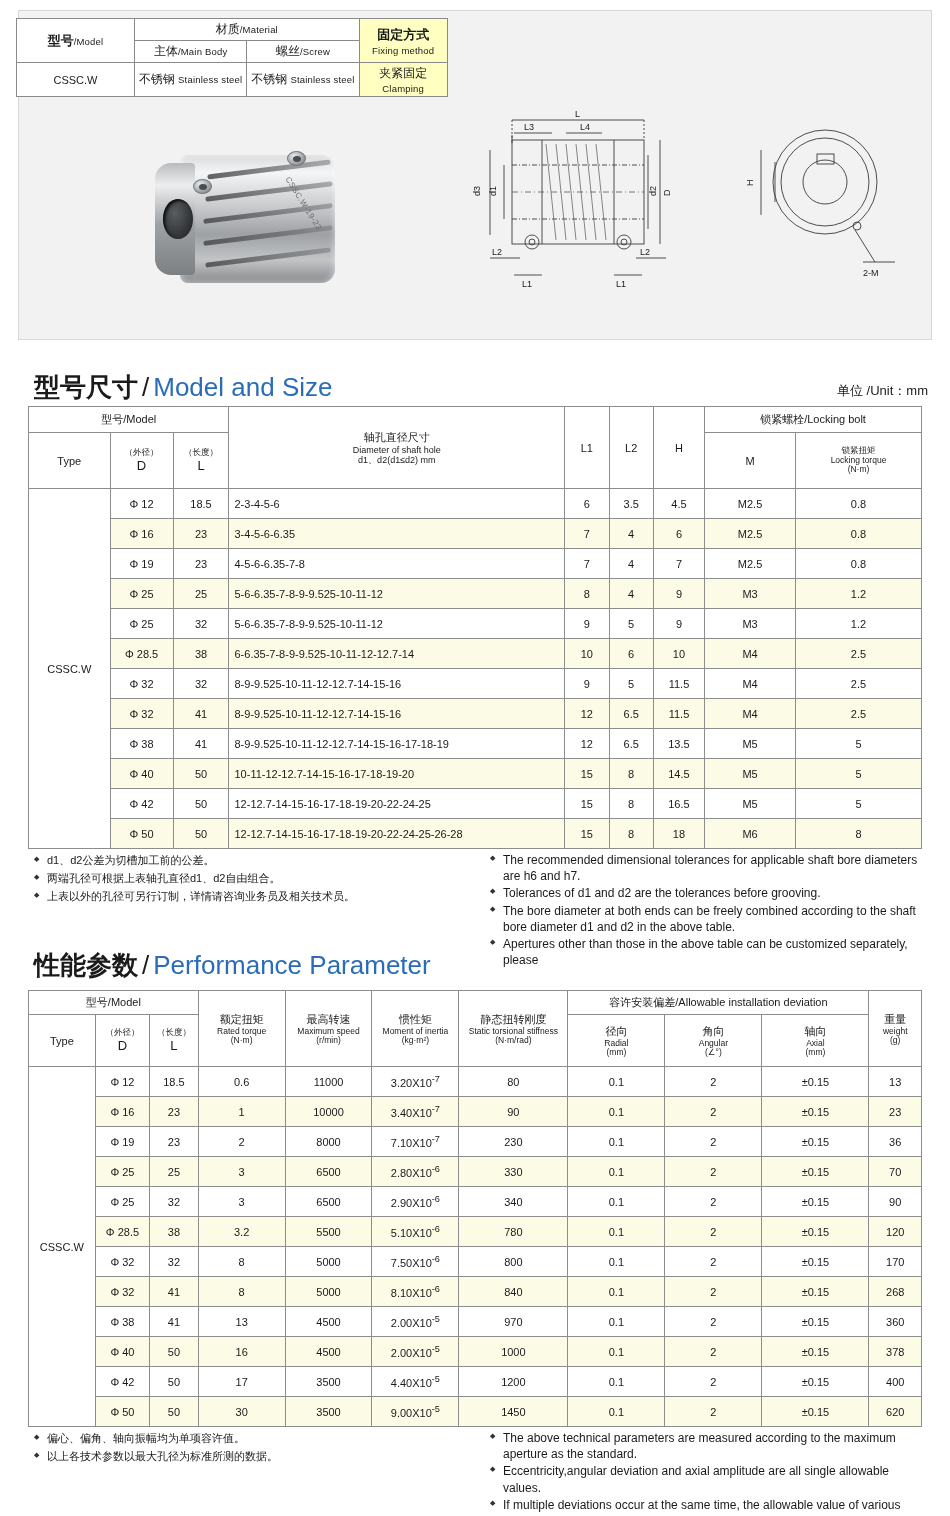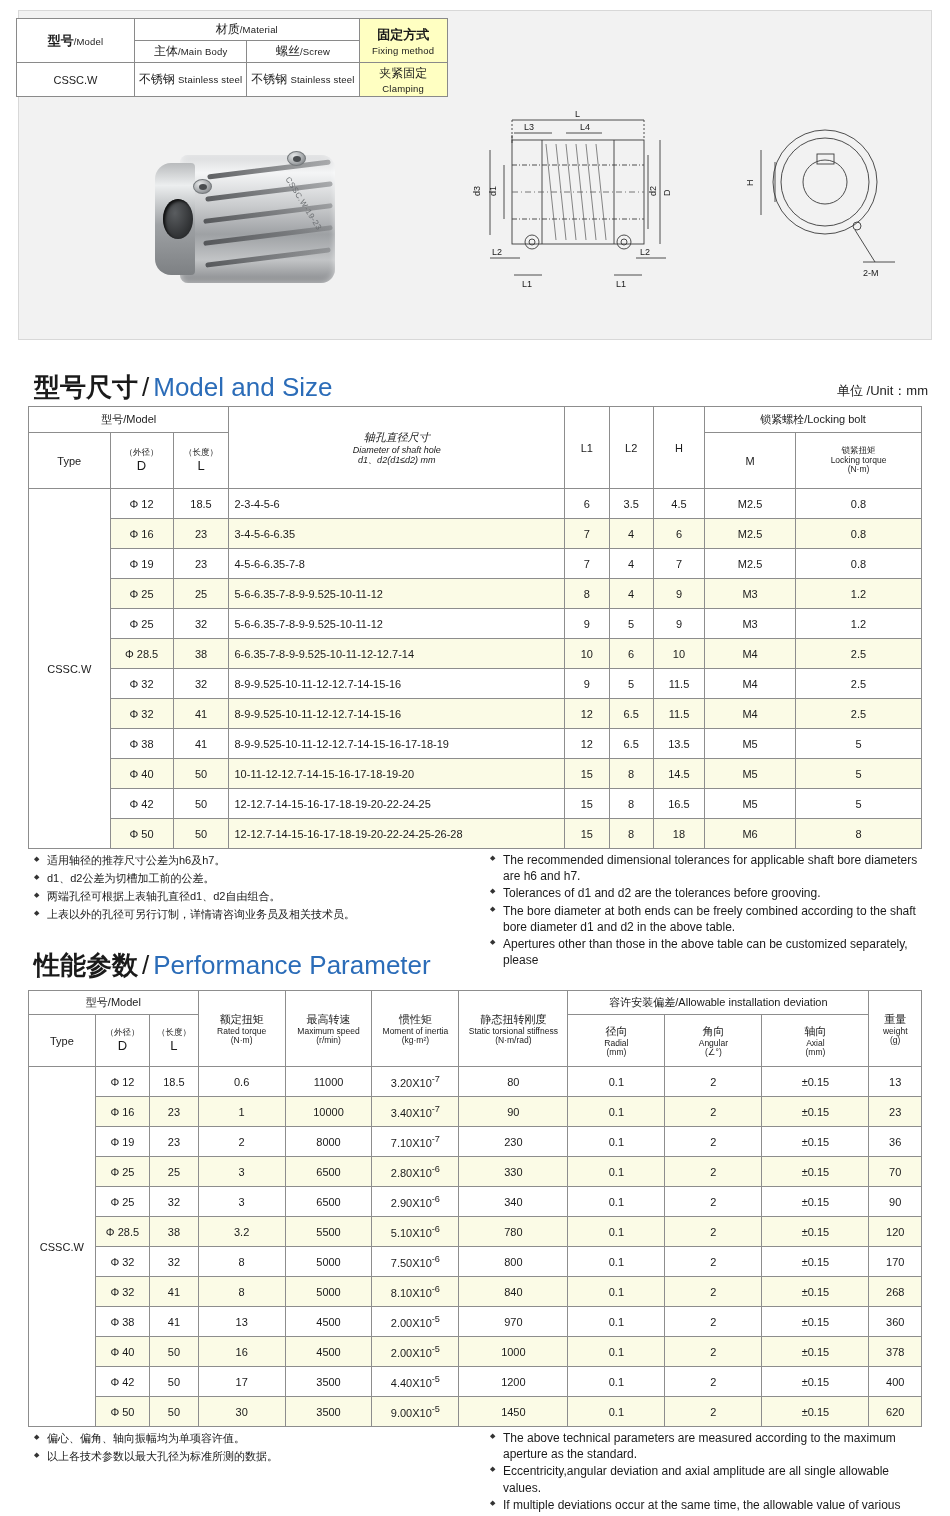--- a/index.html
+++ b/index.html
@@ -302,21 +302,21 @@
 
 <div class="sec-head" style="top:370px;">
   <span>型号尺寸</span><span class="slash">/</span><span class="en-title">Model and Size</span>
 </div>
 <div class="unit-note" style="top:382px;">单位 /Unit：mm</div>
 
 <table class="dtable" id="size-table" style="left:28px; top:406px; width:894px;">
     <tbody>
       <tr style="height:26px;">
         <td colspan="3"><span class="mid">型号/Model</span></td>
-        <td rowspan="2" style="width:288px;font-style:italic;"><span class="mid">轴孔直径尺寸</span><span class="tiny2">Diameter of shaft hole</span><span class="tiny2">d1、d2(d1≤d2) mm</span></td>
+        <td rowspan="2" style="width:288px;"><span class="mid">轴孔直径尺寸</span><span class="tiny2">Diameter of shaft hole</span><span class="tiny2">d1、d2(d1≤d2) mm</span></td>
         <td rowspan="2" style="width:38px;">L1</td>
         <td rowspan="2" style="width:38px;">L2</td>
         <td rowspan="2" style="width:44px;">H</td>
         <td colspan="2"><span class="mid">锁紧螺栓/Locking bolt</span></td>
       </tr>
       <tr style="height:56px;">
         <td style="width:70px;"><span class="mid">Type</span></td>
         <td style="width:54px;"><span class="tiny">（外径）</span><span class="big">D</span></td>
         <td style="width:48px;"><span class="tiny">（长度）</span><span class="big">L</span></td>
         <td style="width:78px;">M</td>
@@ -445,21 +445,20 @@
         <td>8</td>
         <td>18</td>
         <td>M6</td>
         <td>8</td>
       </tr>
     </tbody>
   </table>
 
 <div class="notes" style="left:34px; top:852px; width:430px;">
   <ul id="size-notes-cn">
-      <li>适用轴径的推荐尺寸公差为h6及h7。</li>
       <li>d1、d2公差为切槽加工前的公差。</li>
       <li>两端孔径可根据上表轴孔直径d1、d2自由组合。</li>
       <li>上表以外的孔径可另行订制，详情请咨询业务员及相关技术员。</li>
     </ul>
 </div>
 <div class="notes notes-en" style="left:490px; top:852px; width:440px;">
   <ul id="size-notes-en">
       <li>The recommended dimensional tolerances for applicable shaft bore diameters are h6 and h7.</li>
       <li>Tolerances of d1 and d2 are the tolerances before grooving.</li>
       <li>The bore diameter at both ends can be freely combined according to the shaft bore diameter d1 and d2 in the above table.</li>

